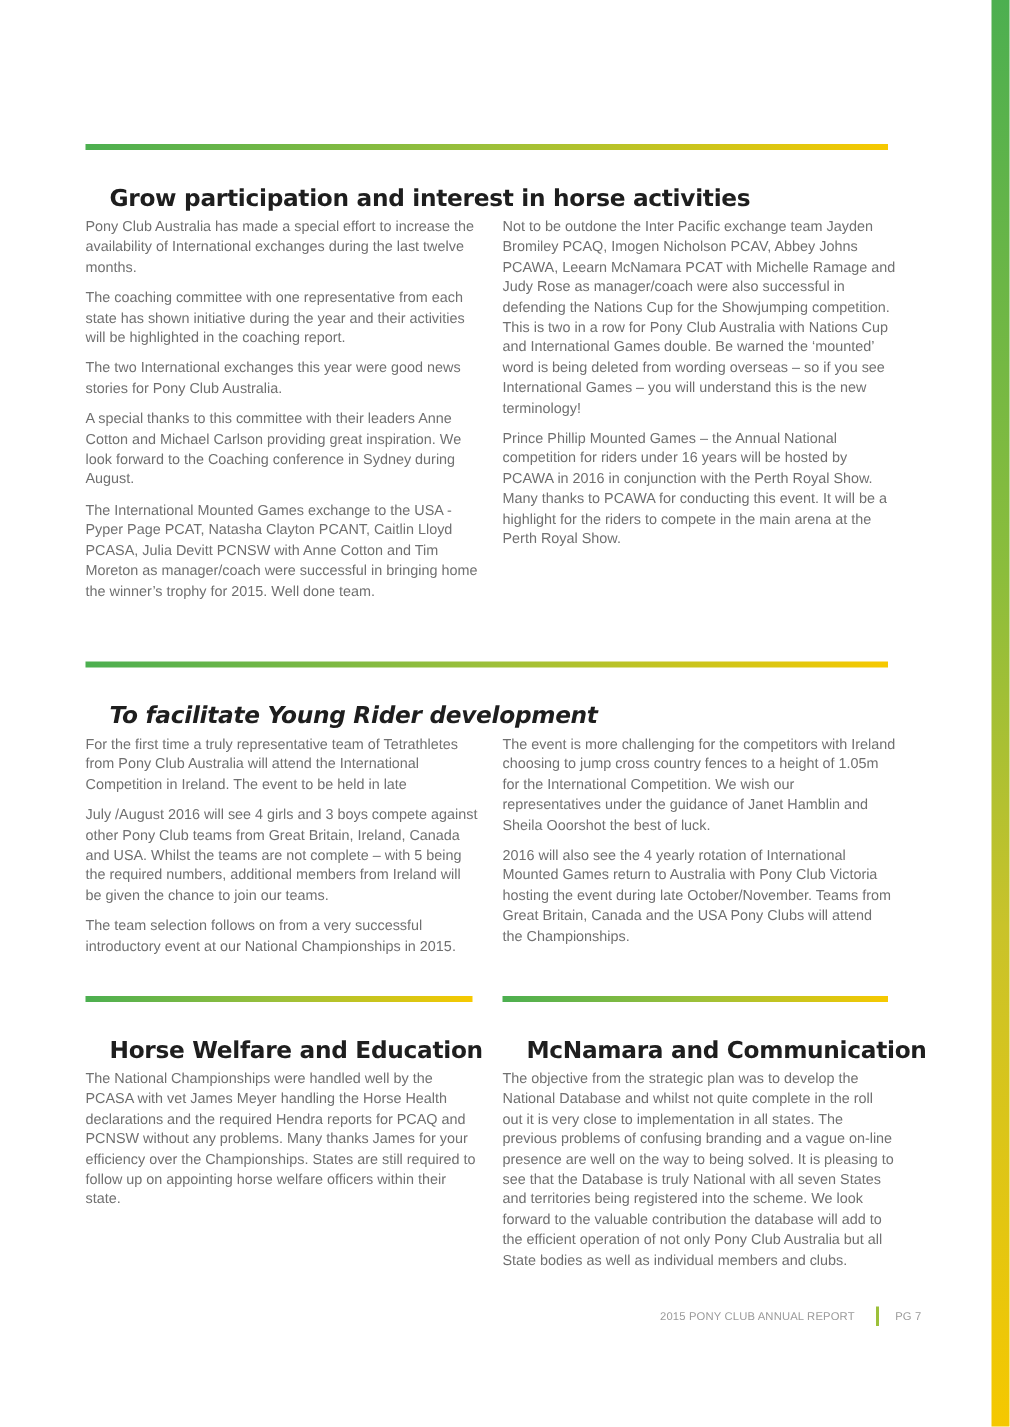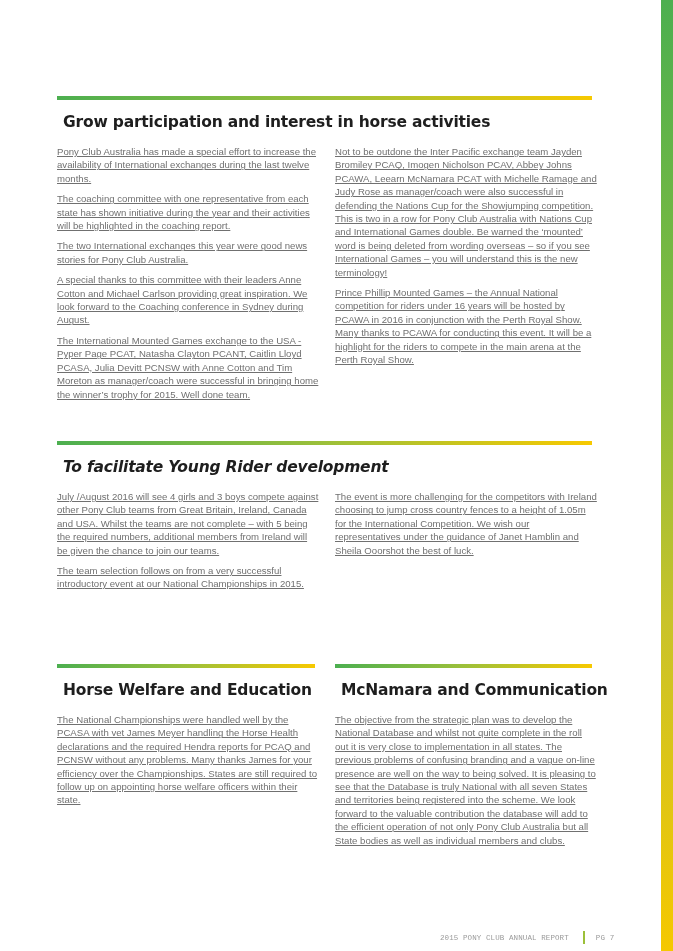--- a/index.html
+++ b/index.html
@@ -10,34 +10,34 @@
     }
     .side-bar {
       position: absolute; top: 0; right: 0; width: 12px; height: 951px;
       background: linear-gradient(to bottom, #4caf50 0%, #8bbd3c 40%, #c9c32a 65%, #f5c800 100%);
     }
     .rule {
       position: absolute; height: 4px;
       background: linear-gradient(to right, #4caf50 0%, #9cc03a 50%, #f7c900 100%);
     }
     .heading {
-      position: absolute; margin: 6px;
+      position: absolute; margin: 16px;
       font-family: "DejaVu Sans", sans-serif; font-weight: bold;
       font-size: 15.5px; color: #1e1e1e; letter-spacing: -0.2px;
       white-space: nowrap;
     }
     .col {
       position: absolute; width: 262px;
       font-family: "Liberation Sans", sans-serif;
       font-size: 9.6px; line-height: 13.4px; color: #707070;
     }
-    .col p { margin: 0 0 7px 0; text-decoration: underline; }
+    .col p { margin: 0 0 7px 0; }
     .footer {
-      position: absolute; top: 931px; left: 440px;
-      font-family: Liberation Mono, monospace;
+      position: absolute; top: 871px; left: 440px;
+      font-family: Liberation Sans, sans-serif;
       font-size: 7.5px; color: #9a9a9a; letter-spacing: 0.1px;
       display: flex; align-items: center; white-space: nowrap;
     }
     .footer .sep {
       display: inline-block; width: 2px; height: 13px; background: #9cc03a;
       margin: 0 11px 0 14px;
     }
   </style>
 </head>
 <body>
@@ -54,25 +54,27 @@
   <p>The International Mounted Games exchange to the USA - Pyper Page PCAT, Natasha Clayton PCANT, Caitlin Lloyd PCASA, Julia Devitt PCNSW with Anne Cotton and Tim Moreton as manager/coach were successful in bringing home the winner’s trophy for 2015.  Well done team.</p>
 </div>
 <div class="col" style="top:145px; left:335px;">
   <p>Not to be outdone the Inter Pacific exchange team Jayden Bromiley PCAQ, Imogen Nicholson PCAV, Abbey Johns PCAWA, Leearn McNamara PCAT with Michelle Ramage and Judy Rose as manager/coach were also successful in defending the Nations Cup for the Showjumping competition.  This is two in a row for Pony Club Australia with Nations Cup and International Games double. Be warned the ‘mounted’ word is being deleted from wording overseas – so if you see International Games – you will understand this is the new terminology!</p>
   <p>Prince Phillip Mounted Games – the Annual National competition for riders under 16 years will be hosted by PCAWA in 2016 in conjunction with the Perth Royal Show. Many thanks to PCAWA for conducting this event. It will be a highlight for the riders to compete in the main arena at the Perth Royal Show.</p>
 </div>
 
 <div class="rule" style="top:441px; left:57px; width:535px;"></div>
 <h2 class="heading" style="top:452px; left:57px;font-style:italic;">To facilitate Young Rider development</h2>
 <div class="col" style="top:490px; left:57px;">
+  <p>For the first time a truly representative team of Tetrathletes from Pony Club Australia will attend the International Competition in Ireland.  The event to be held in late</p>
   <p> July /August 2016 will see 4 girls and 3 boys compete against other Pony Club teams from Great Britain, Ireland, Canada and USA.  Whilst the teams are not complete – with 5 being the required numbers, additional members from Ireland will be given the chance to join our teams.</p>
   <p>The team selection follows on from a very successful introductory event at our National Championships in 2015.</p>
 </div>
 <div class="col" style="top:490px; left:335px;">
   <p>The event is more challenging for the competitors with Ireland choosing to jump cross country fences to a height of 1.05m for the International Competition.  We wish our representatives under the guidance of Janet Hamblin and Sheila Ooorshot the best of luck.</p>
+  <p>2016 will also see the 4 yearly rotation of International Mounted Games return to Australia with Pony Club Victoria hosting the event during late October/November.  Teams from Great Britain, Canada and the USA Pony Clubs will attend the Championships.</p>
 </div>
 
 <div class="rule" style="top:664px; left:57px; width:258px;"></div>
 <h2 class="heading" style="top:675px; left:57px;text-align:center;">Horse Welfare and Education</h2>
 <div class="col" style="top:713px; left:57px;">
   <p>The National Championships were handled well by the PCASA with vet James Meyer handling the Horse Health declarations and the required Hendra reports for PCAQ and PCNSW without any problems.  Many thanks James for your efficiency over the Championships.  States are still required to follow up on appointing horse welfare officers within their state.</p>
 </div>
 
 <div class="rule" style="top:664px; left:335px; width:257px;"></div>
 <h2 class="heading" style="top:675px; left:335px;">McNamara and Communication</h2>

